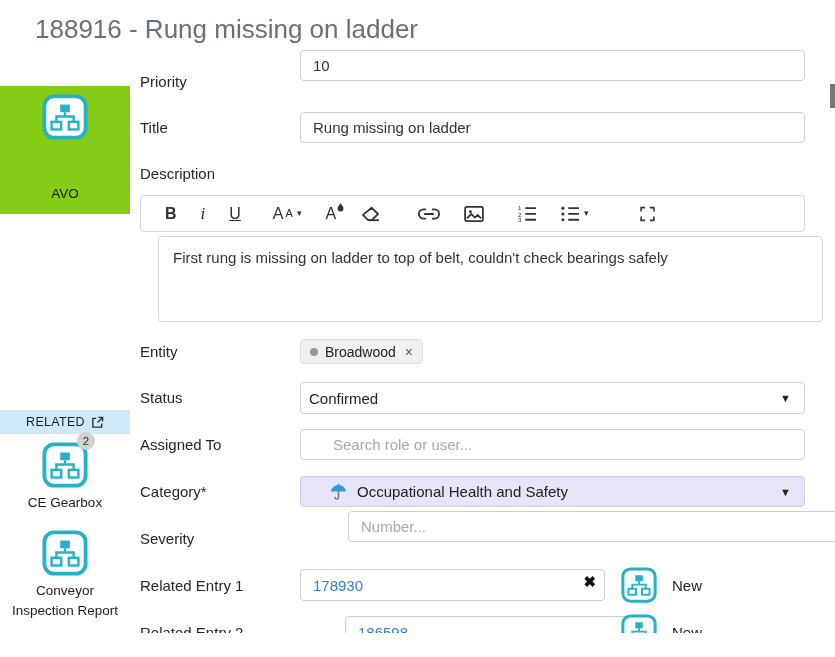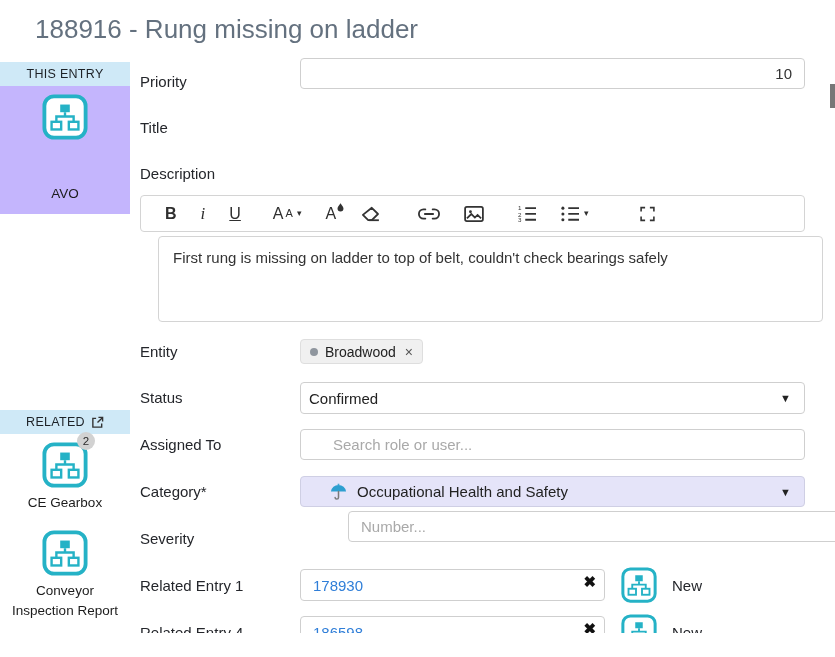--- a/index.html
+++ b/index.html
@@ -10,21 +10,21 @@
   .page-title { position:absolute; left:35px; top:14px; font-size:26px; font-weight:400; color:#64717f; white-space:nowrap; }
   .scroll-thumb { position:absolute; right:0; top:84px; width:5px; height:24px; background:#777; }
 
   
   .sidebar { position:absolute; left:0; top:62px; width:130px; height:595px; }
   .side-header { position:absolute; left:0; width:130px; height:24px; background:#cfe9f7;
                  display:flex; align-items:center; justify-content:center; gap:6px;
                  font-size:12.5px; color:#1d2126; letter-spacing:.3px; }
   .side-item { position:absolute; left:0; width:130px; display:flex; flex-direction:column;
                align-items:center; gap:5px; cursor:pointer; }
-  .side-item.selected { background:#c4b5fd; padding:8px 0 10px 0;gap:44px; }
+  .side-item.selected { background:#84cc16; padding:8px 0 10px 0;gap:44px; }
   .side-label { font-size:13.5px; color:#1c1c1c; text-align:center; line-height:20px; max-width:112px; }
   .icon-wrap { position:relative; width:46px; height:46px; }
   .badge { position:absolute; top:-10px; right:-7px; width:18px; height:18px; border-radius:50%;
            background:#d2d2d2; color:#2b2b2b; font-size:11.5px; display:flex; align-items:center; justify-content:center; }
 
   
   .flabel { position:absolute; left:140px; font-size:15px; color:#24262b; white-space:nowrap; }
   .finput { position:absolute; left:300px; width:505px; height:31px; border:1px solid #cfcfcf;
             border-radius:4px; padding:0 12px; font-size:15px; color:#333; background:#fff;
             font-family:"Liberation Sans","DejaVu Sans",sans-serif; outline:none; }
@@ -72,23 +72,20 @@
 </head>
 <body>
 
 <div class="page">
 
   <h1 class="page-title">188916 - Rung missing on ladder</h1>
   <div class="scroll-thumb"></div>
 
   <aside class="sidebar">
 
-    <div class="side-header" style="top:0;">
-      <span>THIS ENTRY</span>
-    </div>
 
     <div class="side-item selected" style="top:24px;">
       <span class="icon-wrap">
         <svg viewBox="0 0 48 48" width="46" height="46">
           <rect x="2.5" y="2.5" width="43" height="43" rx="10" fill="#fff" stroke="#25b2c6" stroke-width="4"></rect>
           <rect x="19" y="11" width="10" height="8" fill="#25b2c6"></rect>
           <rect x="10" y="29" width="10" height="8" fill="none" stroke="#25b2c6" stroke-width="2.5"></rect>
           <rect x="28" y="29" width="10" height="8" fill="none" stroke="#25b2c6" stroke-width="2.5"></rect>
           <path d="M24 19v4.5M15 29v-5.5h18V29" fill="none" stroke="#25b2c6" stroke-width="2.5"></path>
         </svg>
@@ -127,23 +124,24 @@
           <rect x="28" y="29" width="10" height="8" fill="none" stroke="#25b2c6" stroke-width="2.5"></rect>
           <path d="M24 19v4.5M15 29v-5.5h18V29" fill="none" stroke="#25b2c6" stroke-width="2.5"></path>
         </svg>
       </span>
       <span class="side-label">Conveyor Inspection Report</span>
     </div>
 
   </aside>
 
   <label class="flabel" style="top:73px;">Priority</label>
-  <input class="finput" style="top: 58px; text-align: right;" value="10">
+  <input class="finput" style="top: 50px;" value="10">
 
   <label class="flabel" style="top:119px;">Title</label>
+  <input class="finput" style="top: 112px;" value="Rung missing on ladder">
 
   <label class="flabel" style="top:165px;">Description</label>
 
   <div class="toolbar">
     <button class="tb">
         <span class="b">B</span>
       </button>
     <button class="tb">
         <span class="i">i</span>
       </button>
@@ -244,22 +242,22 @@
     <svg viewBox="0 0 48 48" width="36" height="36">
       <rect x="2.5" y="2.5" width="43" height="43" rx="10" fill="#fff" stroke="#25b2c6" stroke-width="4"></rect>
       <rect x="19" y="11" width="10" height="8" fill="#25b2c6"></rect>
       <rect x="10" y="29" width="10" height="8" fill="none" stroke="#25b2c6" stroke-width="2.5"></rect>
       <rect x="28" y="29" width="10" height="8" fill="none" stroke="#25b2c6" stroke-width="2.5"></rect>
       <path d="M24 19v4.5M15 29v-5.5h18V29" fill="none" stroke="#25b2c6" stroke-width="2.5"></path>
     </svg>
   </button>
   <span class="new-label" style="left:672px;top:577px;">New</span>
 
-  <label class="flabel" style="top:624px;">Related Entry 4</label>
-  <div class="rel-wrap" style="top:616px;">
+  <label class="flabel" style="top:624px;">Related Entry 2</label>
+  <div class="rel-wrap" style="top:616px;margin-left:45px;">
     <input value="186598" style="">
     <button class="rel-x">✖</button>
   </div>
   <button class="new-btn" style="left:621px;top:614px;">
     <svg viewBox="0 0 48 48" width="36" height="36">
       <rect x="2.5" y="2.5" width="43" height="43" rx="10" fill="#fff" stroke="#25b2c6" stroke-width="4"></rect>
       <rect x="19" y="11" width="10" height="8" fill="#25b2c6"></rect>
       <rect x="10" y="29" width="10" height="8" fill="none" stroke="#25b2c6" stroke-width="2.5"></rect>
       <rect x="28" y="29" width="10" height="8" fill="none" stroke="#25b2c6" stroke-width="2.5"></rect>
       <path d="M24 19v4.5M15 29v-5.5h18V29" fill="none" stroke="#25b2c6" stroke-width="2.5"></path>

